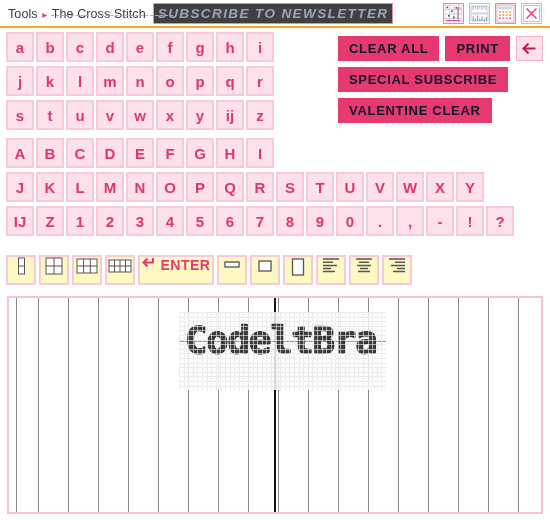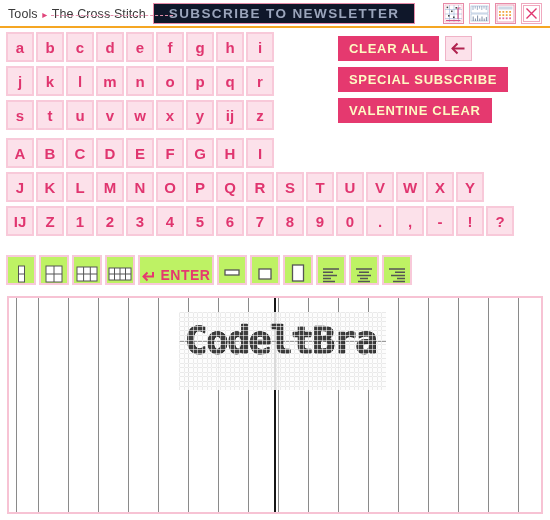--- a/index.html
+++ b/index.html
@@ -46,31 +46,32 @@
     left: 43px; top: 10px;
     width: 122px;
     border-top: 1px dashed #e38fab;
     height: 0;
   }
 
   .subscribe {
     margin-left: 7px;
     height: 21px;
     min-width: 240px;
-    background: #0f172a;
+    background: #404040;
     border: 1px solid #e78ba8;
     display: flex;
     align-items: center;
     justify-content: center;
     font-size: 13.5px;
     letter-spacing: 1.4px;
     color: #9aa4bb;
     font-weight: bold;
     box-sizing: border-box;
-    padding: 0 15px;
+    padding: 0 4px;
+    font-style: italic;
   }
 
   .topicons {
     margin-left: auto;
     display: flex;
     align-items: center;
     gap: 5px;
     padding-right: 2px;
   }
   .ticon {
@@ -116,21 +117,21 @@
 
   
   .actions {
     position: absolute;
     left: 338px; top: 36px;
     width: 210px;
   }
   .actrow { display: flex; gap: 6px; margin-bottom: 6px; align-items: flex-start; }
   .btn {
     background: #e5396f;
-    color: #fef9c3;
+    color: #0f172a;
     font-weight: bold;
     font-size: 13px;
     letter-spacing: 0.7px;
     border: none;
     padding: 6px 11px 7px 11px;
     font-family: "Liberation Sans", sans-serif;
     line-height: 1;
     cursor: pointer;
     box-sizing: border-box;
     height: 25px;
@@ -152,25 +153,25 @@
   
   .toolrow {
     position: absolute;
     left: 6px; top: 255px;
     display: flex;
     gap: 3px;
     align-items: center;
   }
   .tkey {
     width: 30px; height: 30px;
-    background: #bef264;
+    background: #fef9c3;
     border: 2px solid #f8c9d9;
     box-sizing: border-box;
     display: flex;
-    align-items: flex-end;
+    align-items: flex-start;
     justify-content: center;
     cursor: pointer;
     padding: 0;
   }
   .tkey.enter {
     width: 76px;
     color: #e5396f;
     font-weight: bold;
     font-size: 14px;
     letter-spacing: 0.5px;
@@ -408,20 +409,21 @@
       <button class="key">,</button>
       <button class="key">-</button>
       <button class="key">!</button>
       <button class="key">?</button>
     </div>
   </div>
 
   <div class="actions">
     <div class="actrow">
       <button class="btn">CLEAR ALL</button>
+      <button class="btn">PRINT</button>
       <button class="btn-back">
         <svg width="15" height="13" viewBox="0 0 15 13">
           <path d="M6.5 1.5 L1.5 6.5 L6.5 11.5" stroke="#b0234f" stroke-width="2" fill="none"></path>
           <path d="M1.5 6.5 H13.5" stroke="#b0234f" stroke-width="2" fill="none"></path>
         </svg>
       </button>
     </div>
     <div class="actrow">
       <button class="btn">SPECIAL SUBSCRIBE</button>
     </div>

